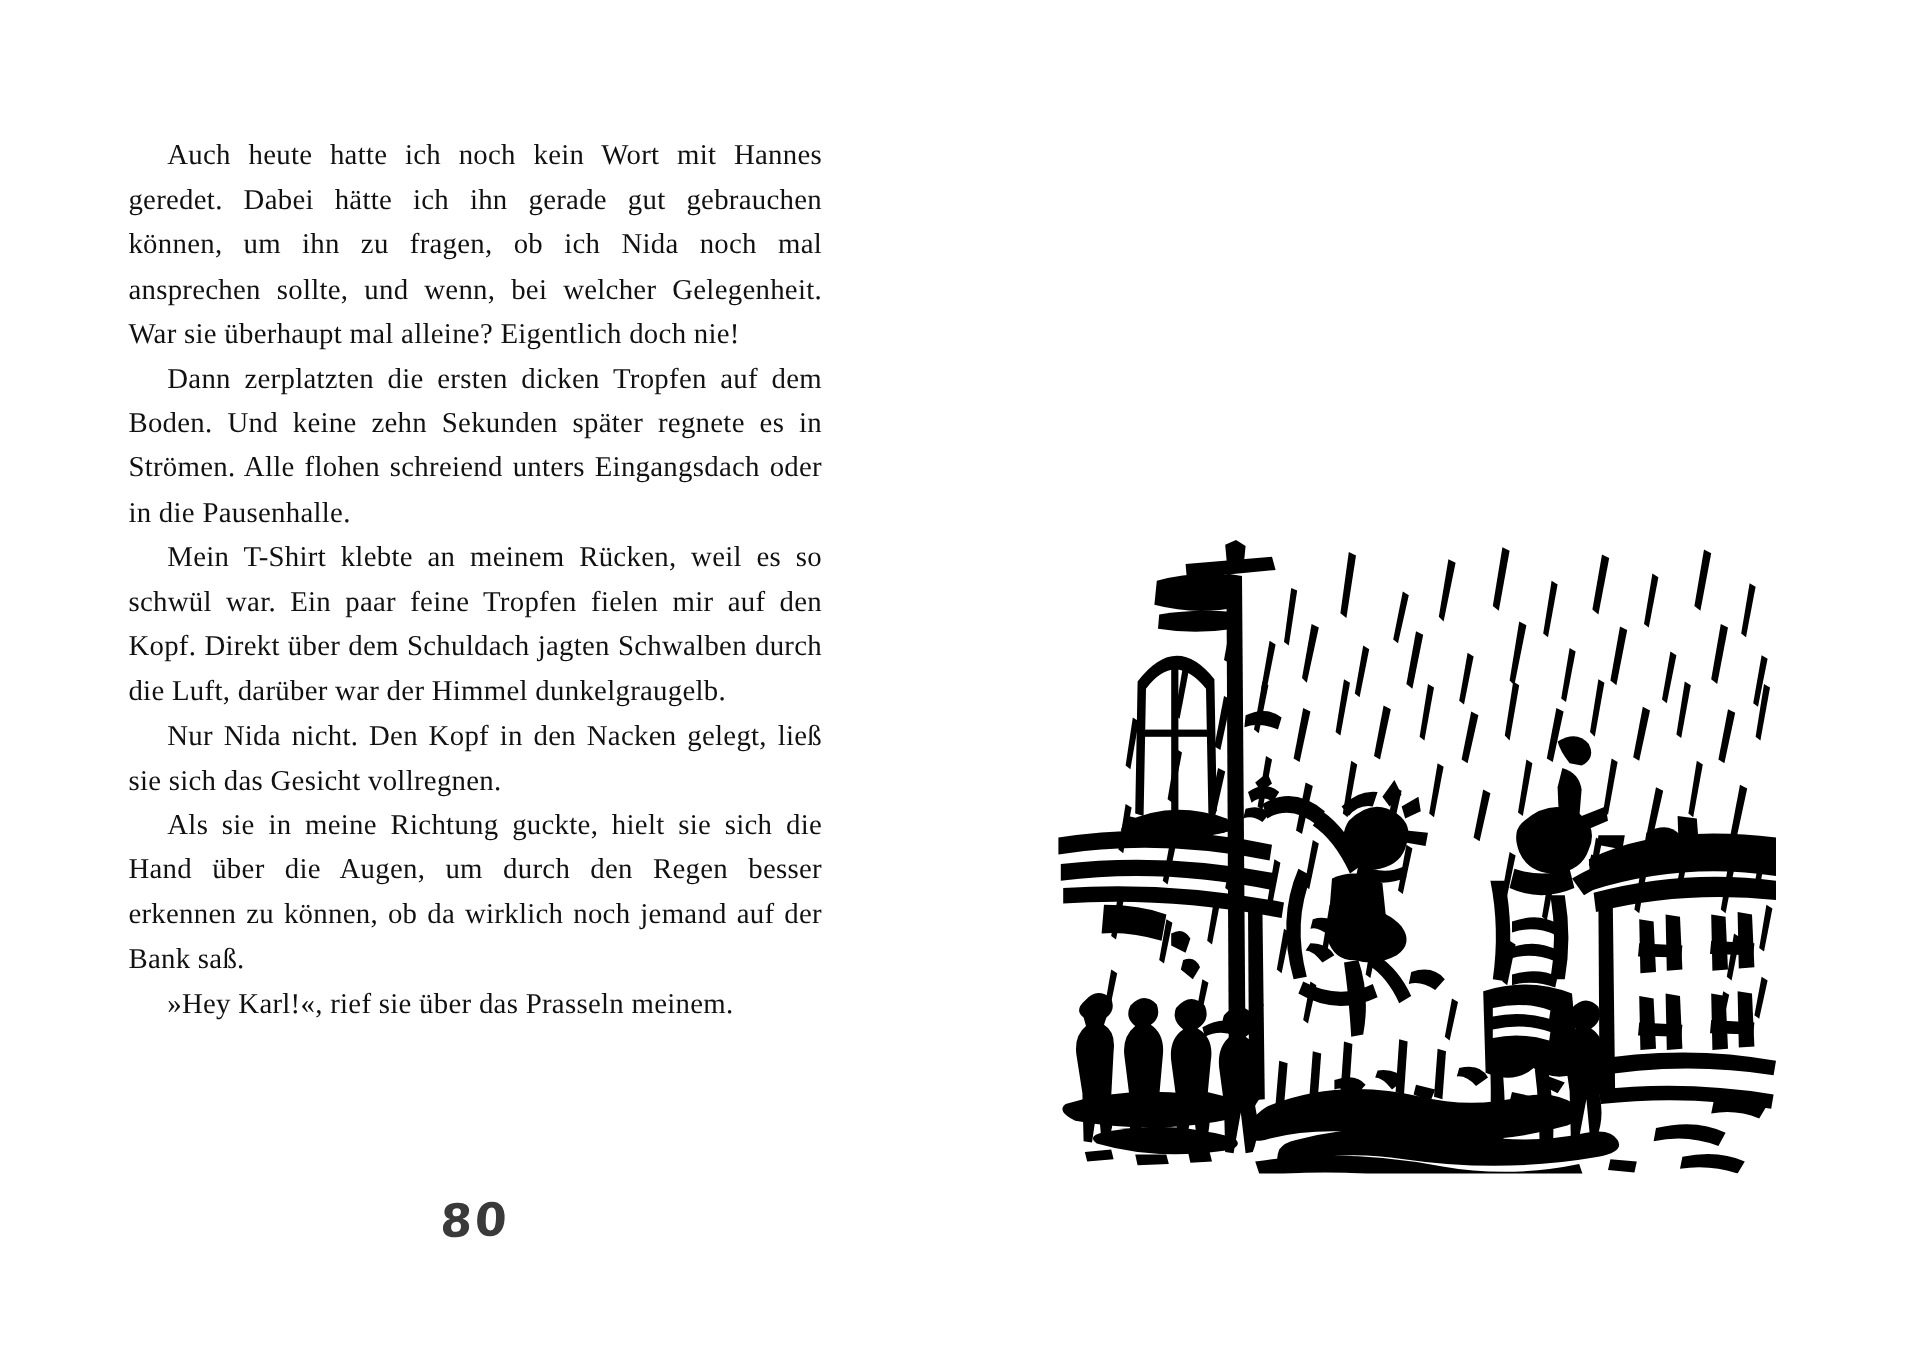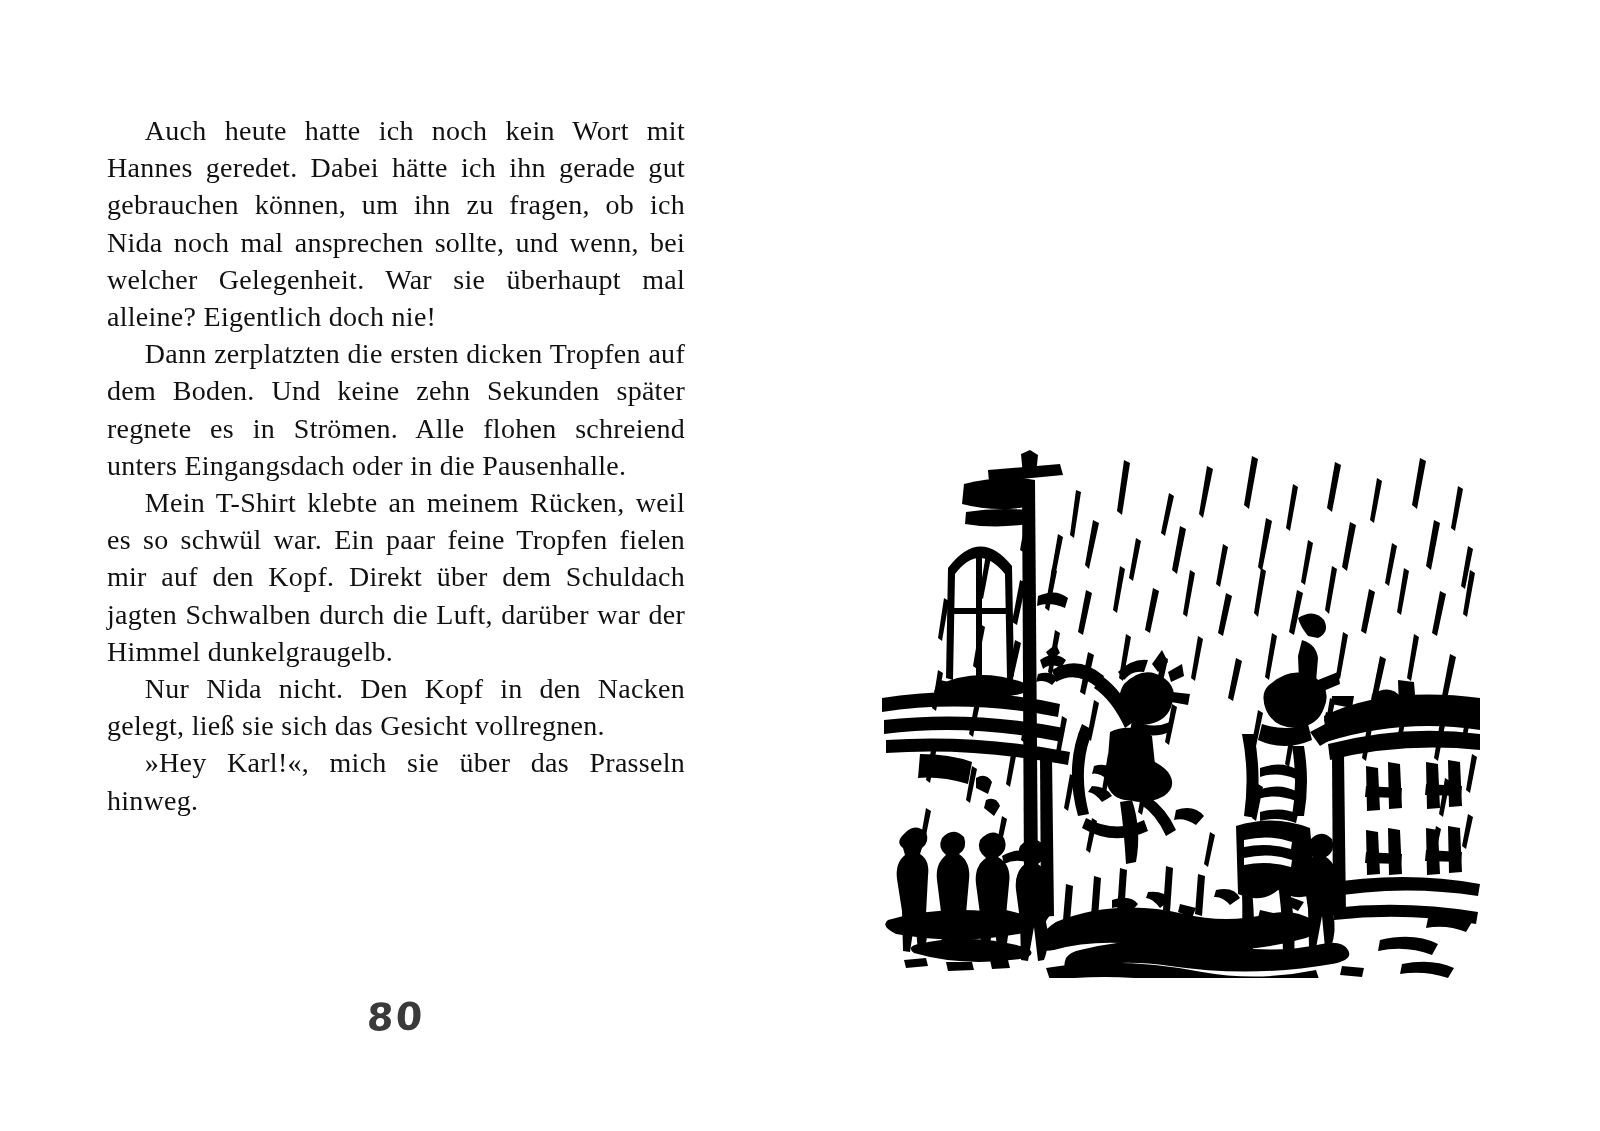--- a/index.html
+++ b/index.html
@@ -30,21 +30,21 @@
   }
   .column {
     position: absolute;
     top: 112px;
   }
   .column.left  { left: 107px;  width: 578px; }
   .column.right { left: 880px;  width: 578px; }
 
   .para {
     margin: 0;
-    font-size: 28px;
+    font-size: 24px;
     line-height: 37.2px;
     text-align: justify;
     text-justify: inter-word;
     letter-spacing: 0.01em;
     hyphens: manual;
     -webkit-hyphens: manual;
   }
   .para + .para { text-indent: 1.35em; }
   .para.first { text-indent: 1.35em; }
 
@@ -80,21 +80,22 @@
 <body>
 
 <div class="page">
   <div class="spread">
 
     <div class="column left">
       <p class="para first">Auch heute hatte ich noch kein Wort mit Hannes geredet. Dabei hätte ich ihn gerade gut gebrauchen können, um ihn zu fragen, ob ich Nida noch mal ansprechen sollte, und wenn, bei welcher Gelegenheit. War sie überhaupt mal alleine? Eigentlich doch nie!</p>
       <p class="para">Dann zerplatzten die ersten dicken Tropfen auf dem Boden. Und keine zehn Sekunden später regnete es in Strömen. Alle flohen schreiend unters Eingangsdach oder in die Pausenhalle.</p>
       <p class="para">Mein T-Shirt klebte an meinem Rücken, weil es so schwül war. Ein paar feine Tropfen fielen mir auf den Kopf. Direkt über dem Schuldach jagten Schwalben durch die Luft, darüber war der Himmel dunkelgraugelb.</p>
       <p class="para">Nur Nida nicht. Den Kopf in den Nacken gelegt, ließ sie sich das Gesicht vollregnen.</p>
-      <p class="para">»Hey Karl!«, mich sie über das Prasseln hinweg.</p>
+      <p class="para">Als sie in meine Richtung guckte, hielt sie sich die Hand über die Augen, um durch den Regen besser erkennen zu können, ob da wirklich noch jemand auf der Bank saß.</p>
+      <p class="para">»Hey Karl!«, rief sie über das Prasseln meinem.</p>
     </div>
 
     <div class="column right">
     </div>
 
     <div class="folio">
       <span class="glyph">80</span>
     </div>
 
     <div class="illustration">

